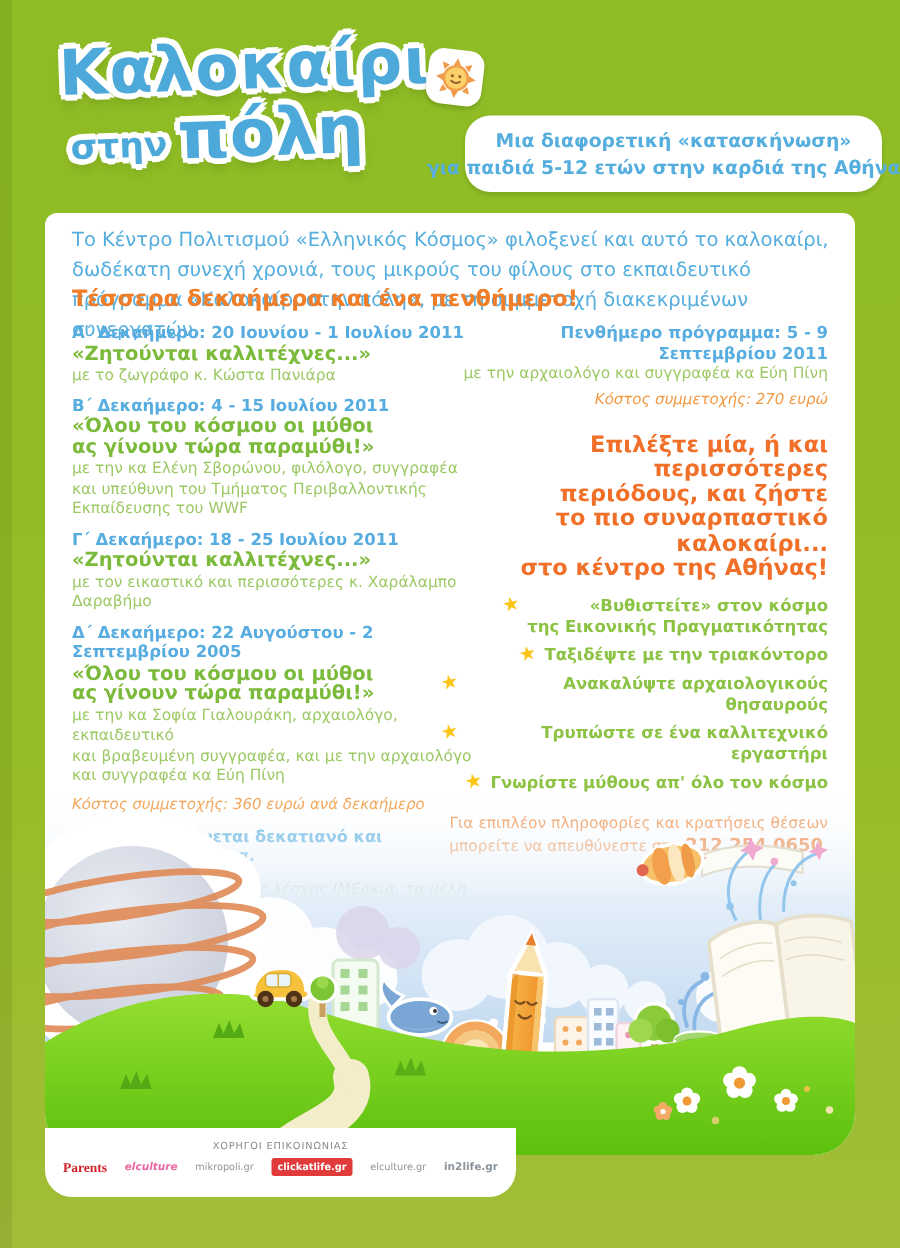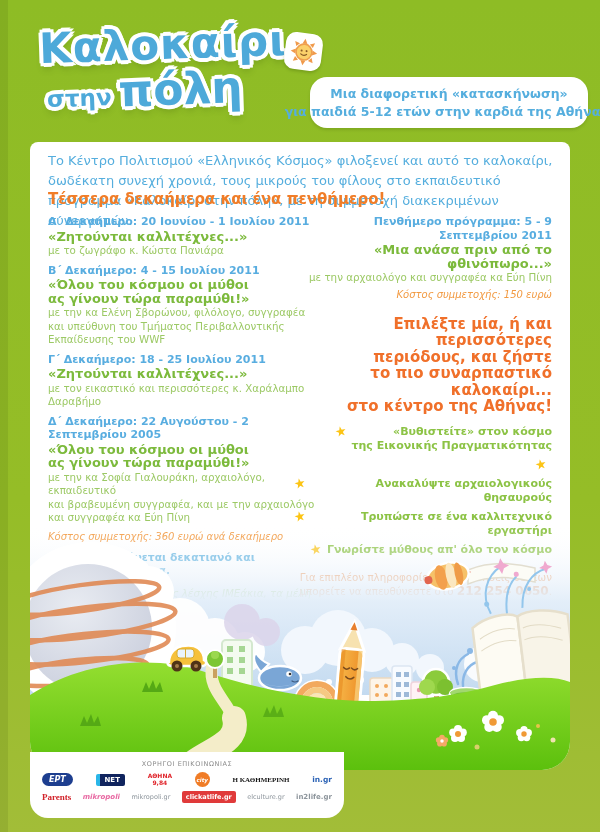--- a/index.html
+++ b/index.html
@@ -38,21 +38,21 @@
   .star-list{margin-top:10px;}
   .star-item{display:flex;justify-content:flex-end;align-items:flex-start;margin-bottom:5px;
              color:#8cc345;font-weight:bold;font-size:11px;line-height:14px;}
   .star-item .txt{white-space:pre-line;}
   .star-glyph{color:#fcc414;font-size:13px;line-height:14px;margin-right:5px;transform:rotate(-12deg);}
   .contact{margin-top:13px;color:#f2914a;font-size:10.3px;line-height:14px;}
   .contact .phone{font-weight:bold;font-size:12px;color:#ef7f33;}
   
   .scene{position:absolute;left:0;bottom:0;width:540px;height:260px;}
   
-  .footer{position:absolute;left:30px;top:752px;width:314px;height:66px;background:#fff;
+  .footer{position:absolute;left:30px;top:752px;width:314px;height:46px;background:#fff;
           border-radius:0 0 18px 18px;z-index:5;}
   .sp-label{text-align:center;color:#8a8a8a;font-size:6.5px;letter-spacing:.6px;padding-top:8px;}
   .sp-row{display:flex;align-items:center;justify-content:space-between;padding:4px 12px 0 12px;}
   .sp{display:inline-flex;align-items:center;justify-content:center;font-size:6.5px;color:#666;}
   .sp-ert{background:#1d3e8f;color:#fff;border-radius:8px;padding:2px 7px;font-weight:bold;font-style:italic;font-size:8px;}
   .sp-net{background:#10245e;color:#fff;padding:2px 5px;font-weight:bold;font-size:7px;border-radius:2px;border-left:4px solid #2ab6e8;}
   .sp-athina{color:#e0252b;font-weight:bold;font-size:6px;text-align:center;white-space:pre-line;line-height:6.5px;}
   .sp-city{background:#f07c26;color:#fff;width:15px;height:15px;border-radius:50%;font-style:italic;font-weight:bold;font-size:5.5px;}
   .sp-kath{color:#161616;font-family:"Liberation Serif","DejaVu Serif",serif;font-weight:bold;font-size:7px;}
   .sp-ingr{color:#2b62b5;font-weight:bold;font-size:7.5px;}
@@ -134,36 +134,36 @@
       <div class="cost-note">Κόστος συμμετοχής: 360 ευρώ ανά δεκαήμερο</div>
       <div class="meal-note">Συμπεριλαμβάνεται δεκατιανό και μεσημεριανό γεύμα.</div>
       <div class="discount-note">Για τα μέλη της παιδικής λέσχης ΙΜΕάκια, τα μέλη της λέσχης
 των «Ερευνητών» και για δύο ή περισσότερα παιδιά
 της ίδιας οικογένειας παρέχονται ειδικές εκπτώσεις.</div>
     </div>
 
     <div class="col-right">
       <div class="session">
         <div class="s-date">Πενθήμερο πρόγραμμα: 5 - 9 Σεπτεμβρίου 2011</div>
-        <div class="s-title">«Μια ανάσα πριν από το φθινόπωρο...»</div>
         <div class="s-details">με την αρχαιολόγο και συγγραφέα κα Εύη Πίνη</div>
-        <div class="cost-note">Κόστος συμμετοχής: 150 ευρώ</div>
+        <div class="cost-note">Κόστος συμμετοχής: 270 ευρώ</div>
       </div>
       <div class="highlight">Επιλέξτε μία, ή και περισσότερες
 περιόδους, και ζήστε
 το πιο συναρπαστικό καλοκαίρι...
 στο κέντρο της Αθήνας!</div>
       <div class="star-list">
         <div class="star-item">
           <span class="star-glyph">★</span>
           <span class="txt">«Βυθιστείτε» στον κόσμο
 της Εικονικής Πραγματικότητας</span>
         </div>
         <div class="star-item">
           <span class="star-glyph">★</span>
+          <span class="txt">Ταξιδέψτε με την τριακόντορο</span>
         </div>
         <div class="star-item">
           <span class="star-glyph">★</span>
           <span class="txt">Ανακαλύψτε αρχαιολογικούς θησαυρούς</span>
         </div>
         <div class="star-item">
           <span class="star-glyph">★</span>
           <span class="txt">Τρυπώστε σε ένα καλλιτεχνικό εργαστήρι</span>
         </div>
         <div class="star-item">
@@ -432,31 +432,22 @@
         <circle cx="447" cy="237" r="2.5" fill="#d9cf6a"></circle>
         <circle cx="508" cy="216" r="2" fill="#e8c34a"></circle>
         <circle cx="523" cy="230" r="2.5" fill="#f0e3b0"></circle>
       </g>
     </svg>
   </div>
 
   <div class="footer">
     <div class="sp-label">ΧΟΡΗΓΟΙ ΕΠΙΚΟΙΝΩΝΙΑΣ</div>
     <div class="sp-row">
-      <span class="sp sp-ert">ΕΡΤ</span>
-      <span class="sp sp-net">ΝΕΤ</span>
-      <span class="sp sp-athina">ΑΘΗΝΑ
-9,84</span>
-      <span class="sp sp-city">city</span>
-      <span class="sp sp-kath">Η ΚΑΘΗΜΕΡΙΝΗ</span>
-      <span class="sp sp-ingr">in.gr</span>
-    </div>
-    <div class="sp-row">
       <span class="sp sp-parents">Parents</span>
-      <span class="sp sp-pink">mikropoli</span>
+      <span class="sp sp-pink">elculture</span>
       <span class="sp sp-gray">mikropoli.gr</span>
       <span class="sp sp-click">clickatlife.gr</span>
       <span class="sp sp-gray">elculture.gr</span>
       <span class="sp sp-in2">in2life.gr</span>
     </div>
   </div>
 
 </div>
 
 </body></html>

